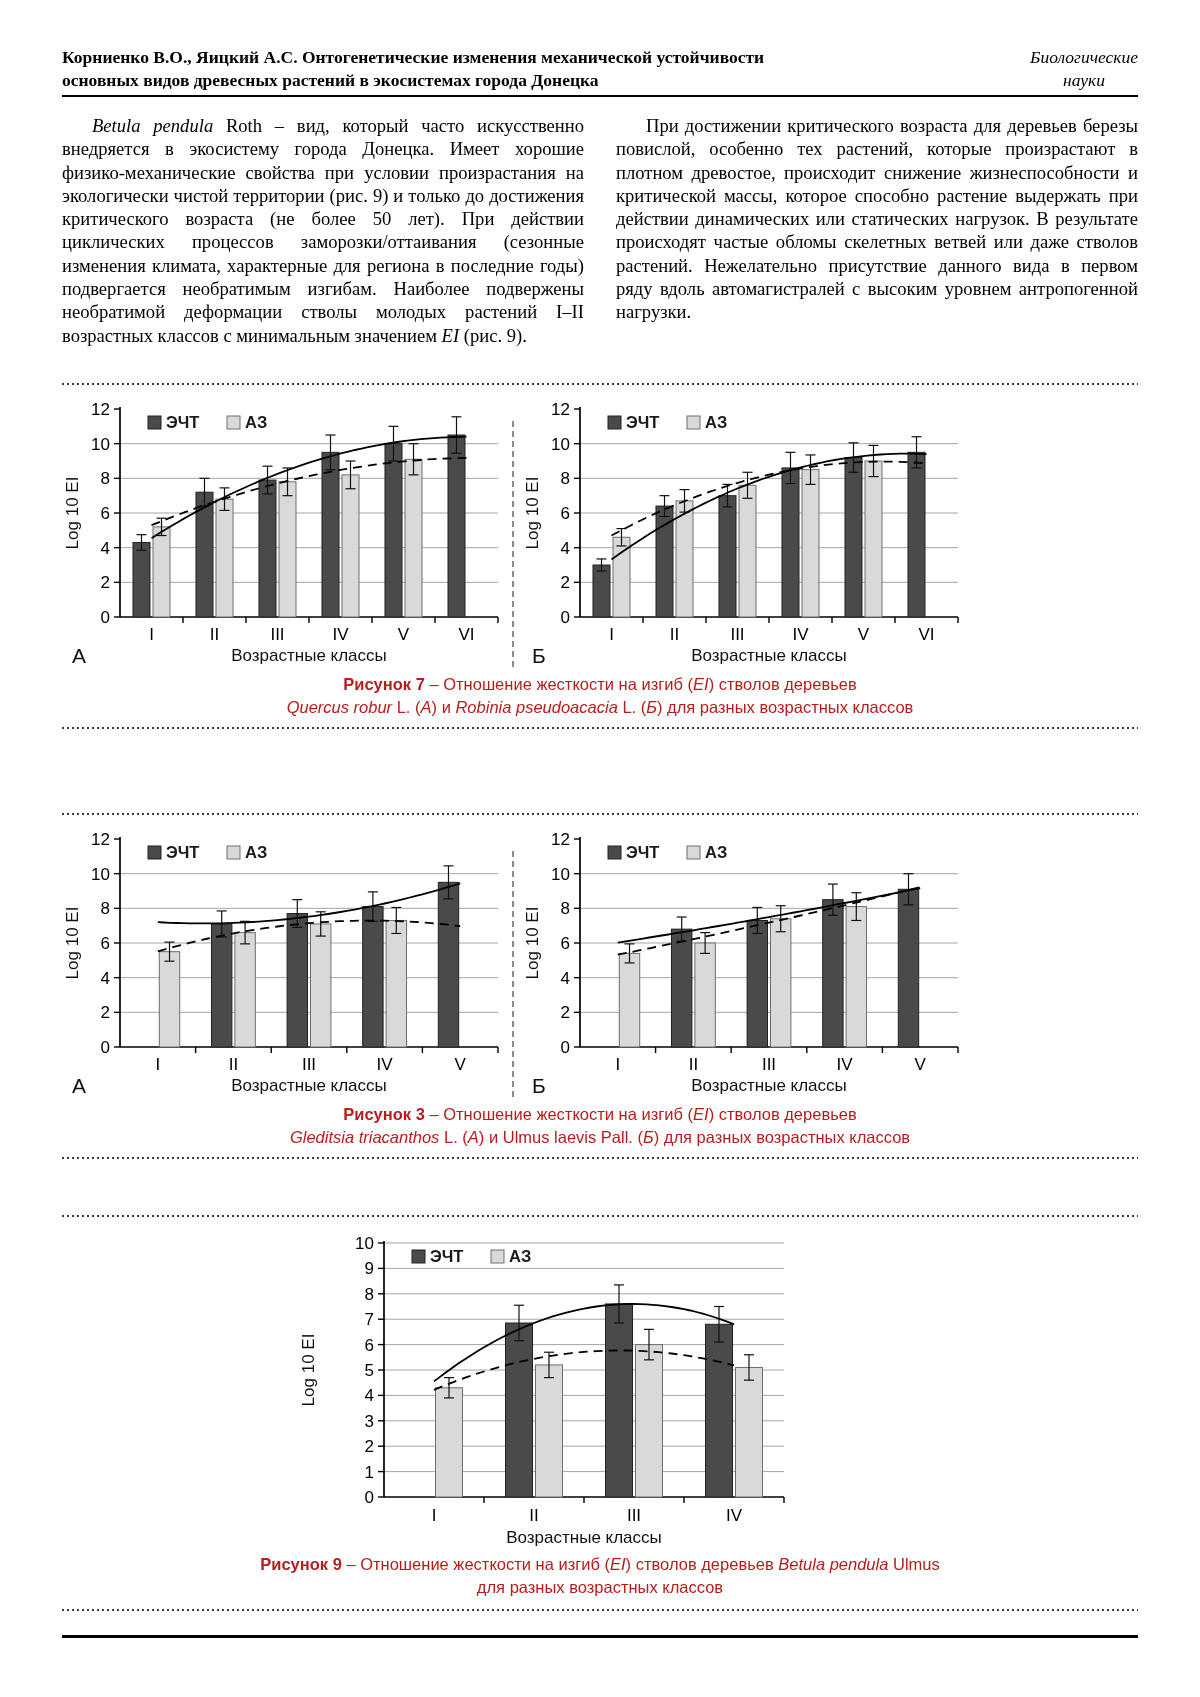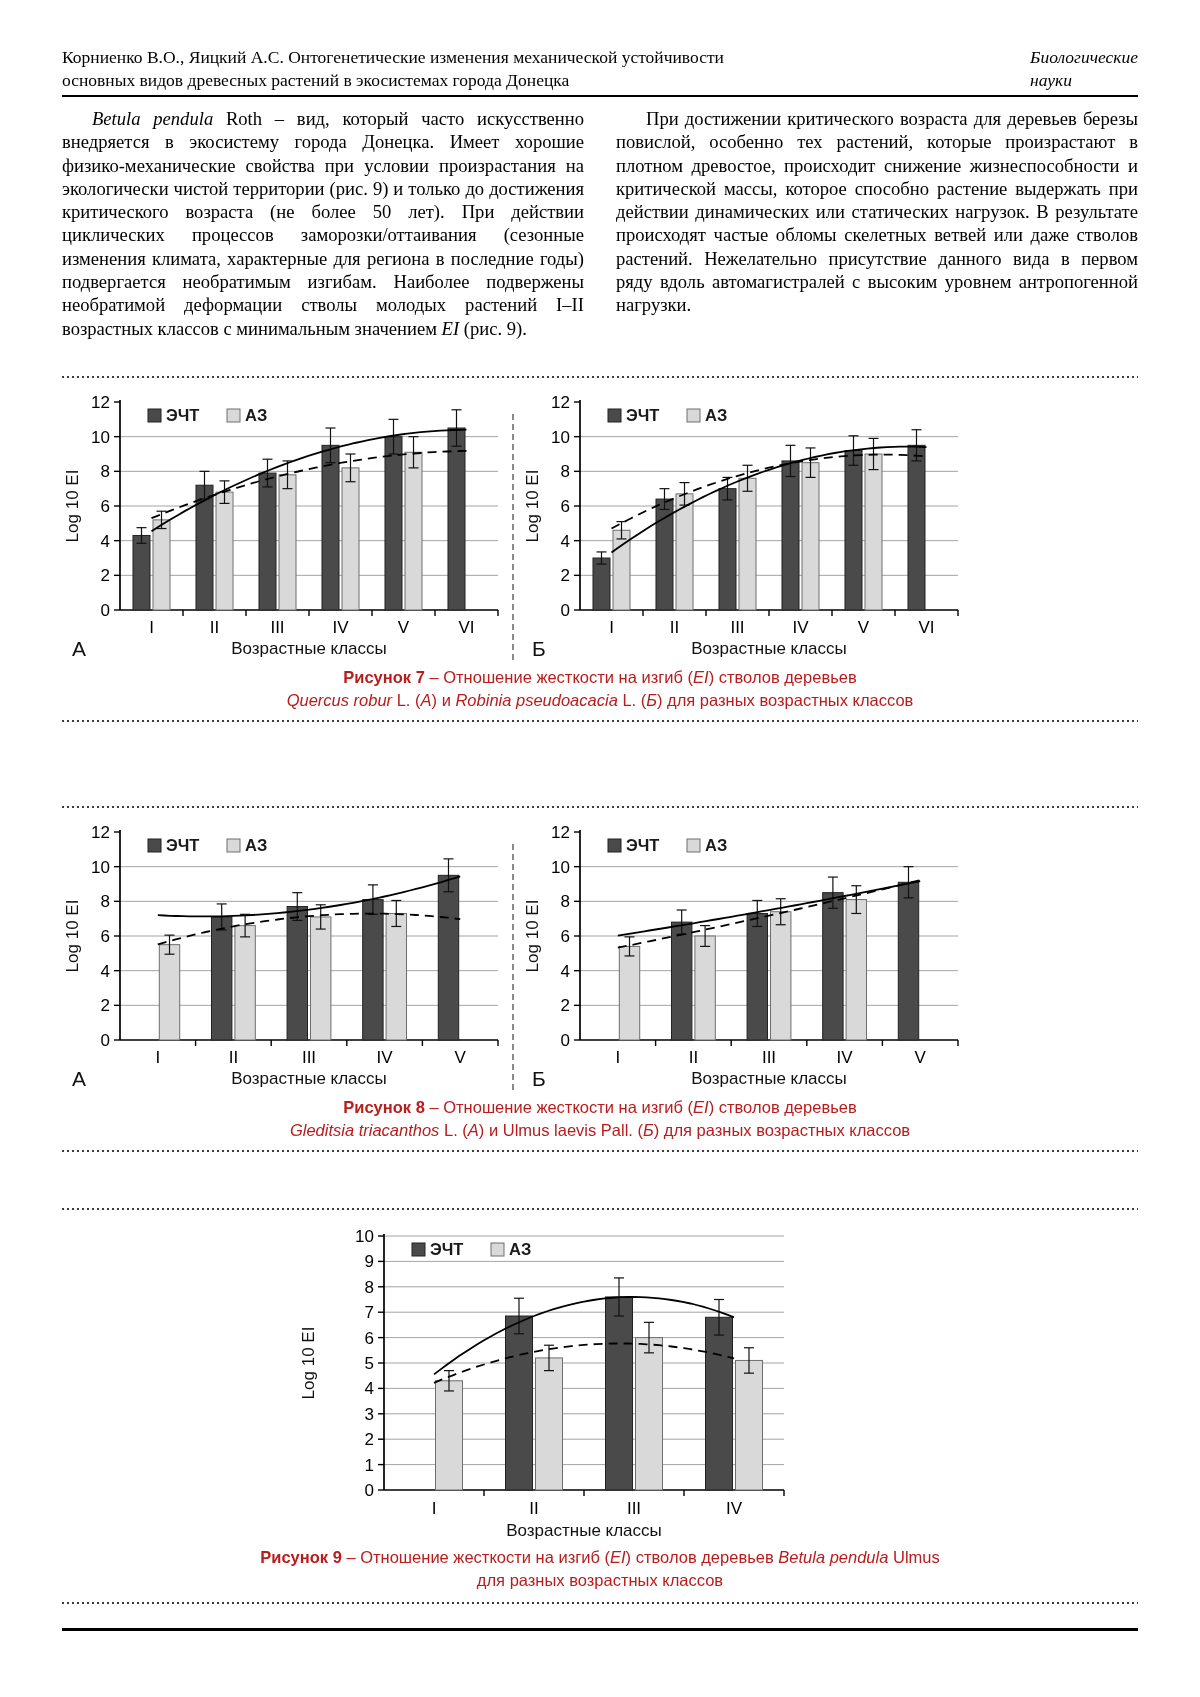--- a/index.html
+++ b/index.html
@@ -1,26 +1,26 @@
 <!DOCTYPE html>
 <html lang="ru"><head>
 <meta charset="utf-8">
 <style>
   html,body{margin:0;padding:0;background:#ffffff;}
   body{width:1200px;height:1697px;position:relative;font-family:"Liberation Serif",serif;color:#000;}
   .page{padding:46px 62px 0 62px;}
 
   
   header{display:flex;justify-content:space-between;align-items:flex-end;font-size:17.5px;line-height:23px;}
-  .header-left{max-width:760px;}
-  .header-right{text-align:left;font-style:italic;}
+  .header-left{max-width:760px;font-weight:bold;}
+  .header-right{text-align:center;font-style:italic;}
   .header-rule{border-top:2.5px solid #000;margin-top:3px;}
 
   
-  .columns{display:flex;gap:32px;margin-top:10px;margin-bottom:30px;}
+  .columns{display:flex;gap:32px;margin-top:17px;margin-bottom:30px;}
   .col{flex:1;margin:0;font-size:18.6px;line-height:23.3px;text-align:justify;text-indent:30px;}
 
   
   .dotline{height:2px;background:repeating-linear-gradient(to right,#3a3a3a 0 2px,transparent 2px 5px);}
 
   
   .figure-block{padding:6px 0 8px 0;}
   .figure-row{display:flex;align-items:flex-start;margin-top:8px;}
   .chart-panel{position:relative;}
   .panel-divider{align-self:stretch;border-left:2px dashed #8a8a8a;margin:28px 8px 0 8px;}
@@ -400,21 +400,21 @@
             <text x="104" y="35" font-size="16.5" font-family="Liberation Sans, sans-serif" font-weight="600" fill="#1a1a1a">ЭЧТ</text>
             <rect x="165" y="23" width="13" height="13" fill="#d9d9d9" stroke="#6e6e6e" stroke-width="1"></rect>
             <text x="183" y="35" font-size="16.5" font-family="Liberation Sans, sans-serif" font-weight="600" fill="#1a1a1a">АЗ</text>
             <text x="16" y="120" text-anchor="middle" font-size="17" font-family="Liberation Sans, sans-serif" fill="#111" transform="rotate(-90 16 120)">Log 10 EI</text>
             <text x="247" y="268" text-anchor="middle" font-size="17" font-family="Liberation Sans, sans-serif" fill="#111">Возрастные классы</text>
             <text x="10" y="270" font-size="21" font-family="Liberation Sans, sans-serif" fill="#111">Б</text>
           </svg>
       </div>
     </div>
     <div class="figure-caption">
-      <div><span style="font-weight: bold;">Рисунок 8</span><span> – Отношение жесткости на изгиб (</span><span style="font-style: italic;">EI</span><span>) стволов деревьев</span></div>
+      <div><span style="font-weight: bold;">Рисунок 3</span><span> – Отношение жесткости на изгиб (</span><span style="font-style: italic;">EI</span><span>) стволов деревьев</span></div>
       <div><span style="font-style: italic;">Gleditsia triacanthos</span><span> L. (</span><span style="font-style: italic;">А</span><span>) и </span><span style="">Ulmus laevis</span><span> Pall. (</span><span style="font-style: italic;">Б</span><span>) для разных возрастных классов</span></div>
     </div>
     <div class="dotline" style="margin-top:8px"></div>
   </section>
 
   <section class="figure-block fig9">
     <div class="dotline"></div>
     <div class="figure-row fig9-row">
       <div class="chart-panel">
         <svg class="chart" width="500" height="322" viewBox="0 0 500 322">

